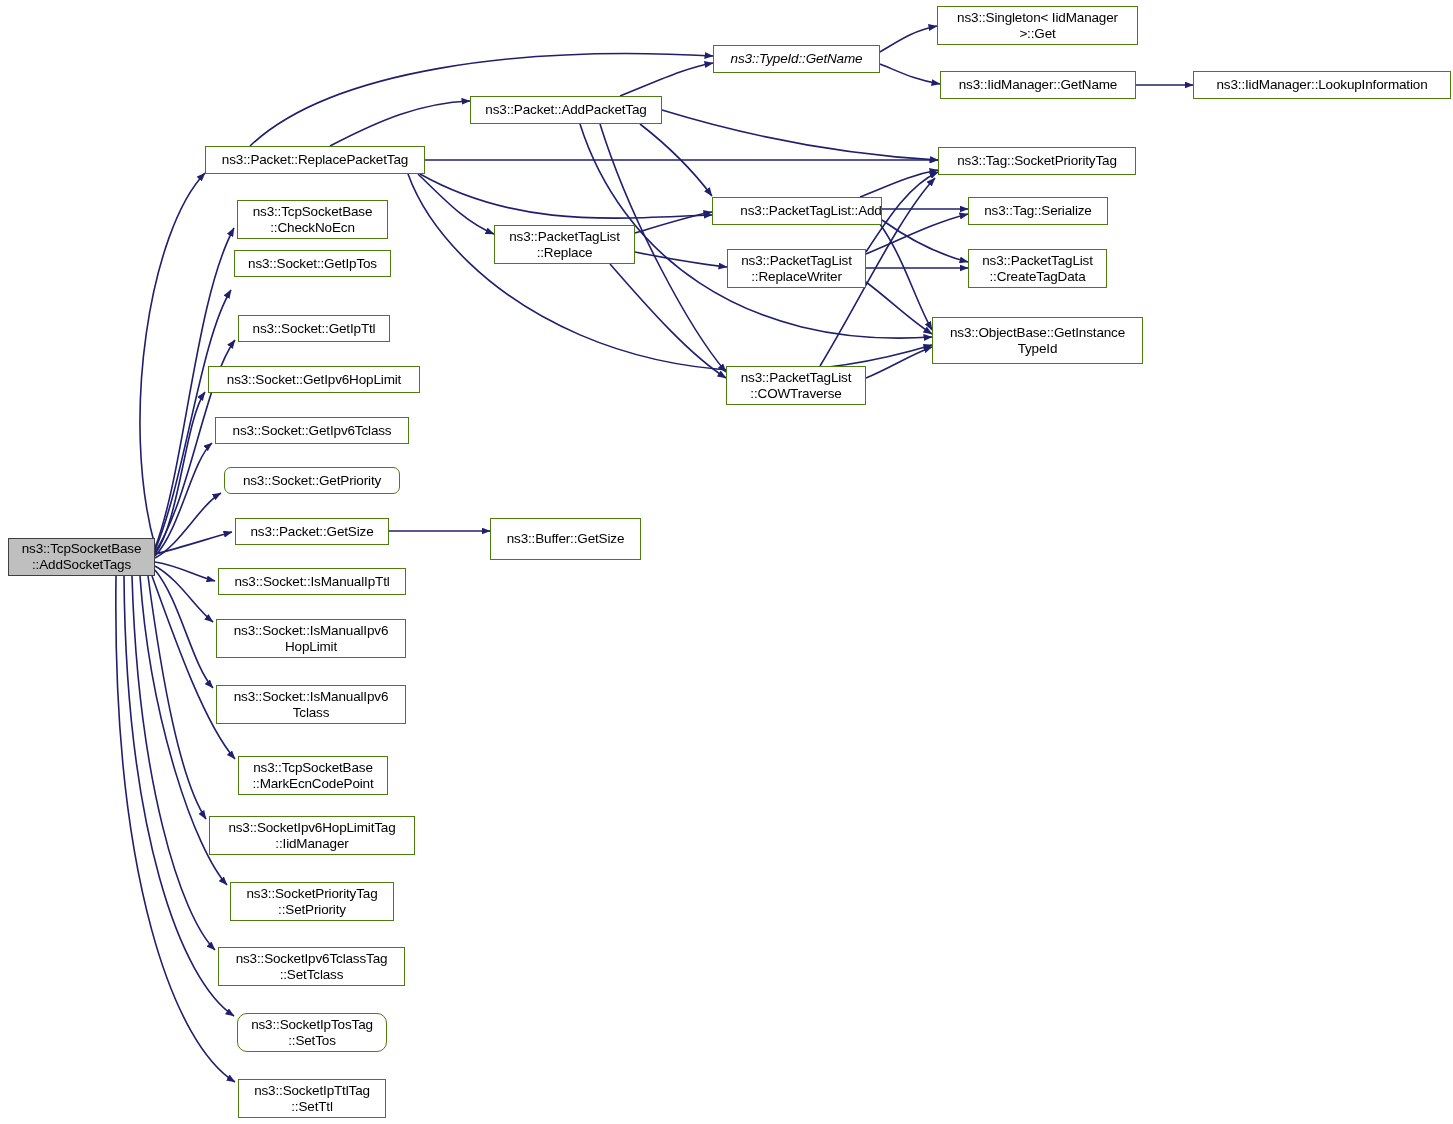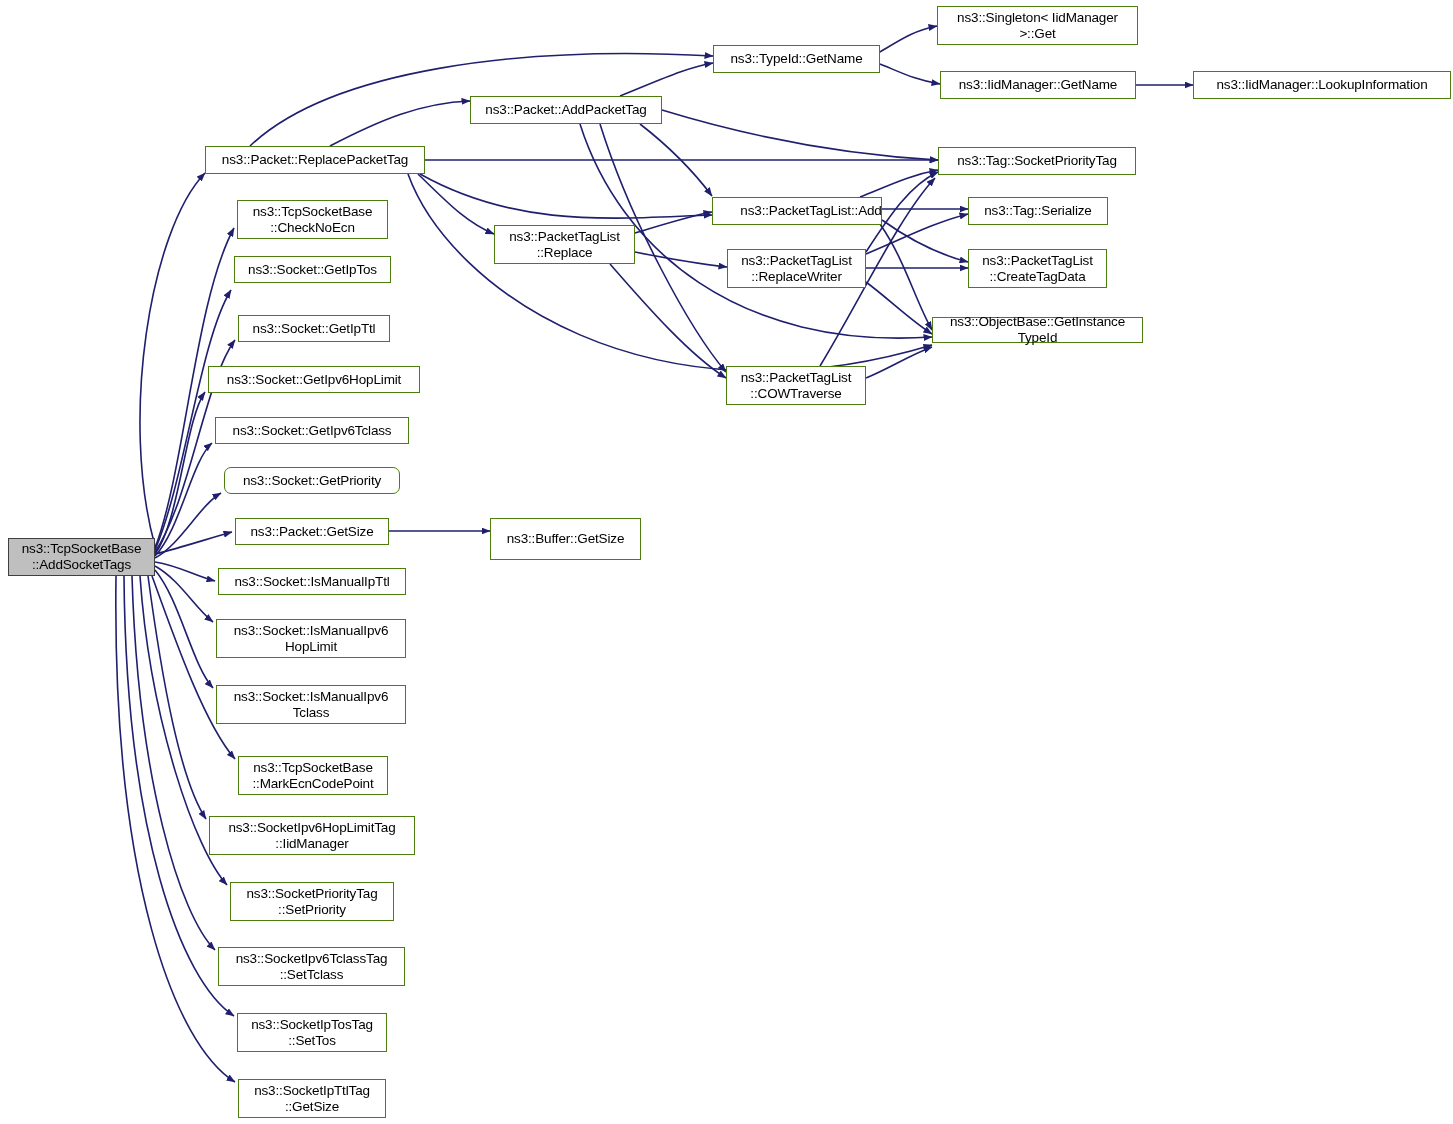--- a/index.html
+++ b/index.html
@@ -102,58 +102,58 @@
         <path d="M 866 378 C 890 368 910 355 932 347" fill="none" stroke="#1f1f6e" stroke-width="1.6" marker-end="url(#arrowhead)"></path>
         <path d="M 820 366 C 860 300 900 215 935 178" fill="none" stroke="#1f1f6e" stroke-width="1.6" marker-end="url(#arrowhead)"></path>
         <path d="M 389 531 L 490 531" fill="none" stroke="#1f1f6e" stroke-width="1.6" marker-end="url(#arrowhead)"></path>
       </g>
   </svg>
   <div id="nodes-group">
       <div class="node root" style="left: 8px; top: 538px; width: 147px; height: 38px;">ns3::TcpSocketBase
 ::AddSocketTags</div>
       <div class="node" style="left: 205px; top: 146px; width: 220px; height: 28px;">ns3::Packet::ReplacePacketTag</div>
       <div class="node" style="left: 470px; top: 96px; width: 192px; height: 28px;">ns3::Packet::AddPacketTag</div>
-      <div class="node" style="left: 713px; top: 45px; width: 167px; height: 28px;">ns3::TypeId::GetName</div>
+      <div class="node" style="left: 713px; top: 45px; width: 167px; height: 28px; font-style: italic;">ns3::TypeId::GetName</div>
       <div class="node" style="left: 937px; top: 6px; width: 201px; height: 39px;">ns3::Singleton&lt; IidManager
 &gt;::Get</div>
       <div class="node" style="left: 940px; top: 71px; width: 196px; height: 28px;">ns3::IidManager::GetName</div>
       <div class="node" style="left: 1193px; top: 71px; width: 258px; height: 28px;">ns3::IidManager::LookupInformation</div>
       <div class="node" style="left: 938px; top: 147px; width: 198px; height: 28px;">ns3::Tag::SocketPriorityTag</div>
       <div class="node" style="left: 712px; top: 197px; width: 170px; height: 28px; padding-left: 28px;">ns3::PacketTagList::Add</div>
       <div class="node" style="left: 968px; top: 197px; width: 140px; height: 28px;">ns3::Tag::Serialize</div>
       <div class="node" style="left: 494px; top: 225px; width: 141px; height: 39px;">ns3::PacketTagList
 ::Replace</div>
       <div class="node" style="left: 727px; top: 249px; width: 139px; height: 39px;">ns3::PacketTagList
 ::ReplaceWriter</div>
       <div class="node" style="left: 968px; top: 249px; width: 139px; height: 39px;">ns3::PacketTagList
 ::CreateTagData</div>
-      <div class="node" style="left: 932px; top: 317px; width: 211px; height: 26px;">ns3::ObjectBase::GetInstance
+      <div class="node" style="left: 932px; top: 317px; width: 211px; height: 47px;">ns3::ObjectBase::GetInstance
 TypeId</div>
       <div class="node" style="left: 726px; top: 366px; width: 140px; height: 39px;">ns3::PacketTagList
 ::COWTraverse</div>
       <div class="node" style="left: 237px; top: 200px; width: 151px; height: 39px;">ns3::TcpSocketBase
 ::CheckNoEcn</div>
-      <div class="node" style="left: 234px; top: 256px; width: 157px; height: 27px;">ns3::Socket::GetIpTos</div>
+      <div class="node" style="left: 234px; top: 250px; width: 157px; height: 27px;">ns3::Socket::GetIpTos</div>
       <div class="node" style="left: 238px; top: 315px; width: 152px; height: 27px;">ns3::Socket::GetIpTtl</div>
       <div class="node" style="left: 208px; top: 366px; width: 212px; height: 27px;">ns3::Socket::GetIpv6HopLimit</div>
       <div class="node" style="left: 215px; top: 417px; width: 194px; height: 27px;">ns3::Socket::GetIpv6Tclass</div>
       <div class="node" style="left: 224px; top: 467px; width: 176px; height: 27px; border-radius: 7px;">ns3::Socket::GetPriority</div>
       <div class="node" style="left: 235px; top: 518px; width: 154px; height: 27px;">ns3::Packet::GetSize</div>
       <div class="node" style="left: 490px; top: 518px; width: 151px; height: 42px;">ns3::Buffer::GetSize</div>
       <div class="node" style="left: 218px; top: 568px; width: 188px; height: 27px;">ns3::Socket::IsManualIpTtl</div>
       <div class="node" style="left: 216px; top: 619px; width: 190px; height: 39px;">ns3::Socket::IsManualIpv6
 HopLimit</div>
       <div class="node" style="left: 216px; top: 685px; width: 190px; height: 39px;">ns3::Socket::IsManualIpv6
 Tclass</div>
       <div class="node" style="left: 238px; top: 756px; width: 150px; height: 39px;">ns3::TcpSocketBase
 ::MarkEcnCodePoint</div>
       <div class="node" style="left: 209px; top: 816px; width: 206px; height: 39px;">ns3::SocketIpv6HopLimitTag
 ::IidManager</div>
       <div class="node" style="left: 230px; top: 882px; width: 164px; height: 39px;">ns3::SocketPriorityTag
 ::SetPriority</div>
       <div class="node" style="left: 218px; top: 947px; width: 187px; height: 39px;">ns3::SocketIpv6TclassTag
 ::SetTclass</div>
-      <div class="node" style="left: 237px; top: 1013px; width: 150px; height: 39px;">ns3::SocketIpTosTag
+      <div class="node" style="left: 237px; top: 1013px; width: 150px; height: 39px; border-radius: 10px;">ns3::SocketIpTosTag
 ::SetTos</div>
       <div class="node" style="left: 238px; top: 1079px; width: 148px; height: 39px;">ns3::SocketIpTtlTag
-::GetSize</div>
+::SetTtl</div>
     </div>
 </div>
 
 </body></html>

